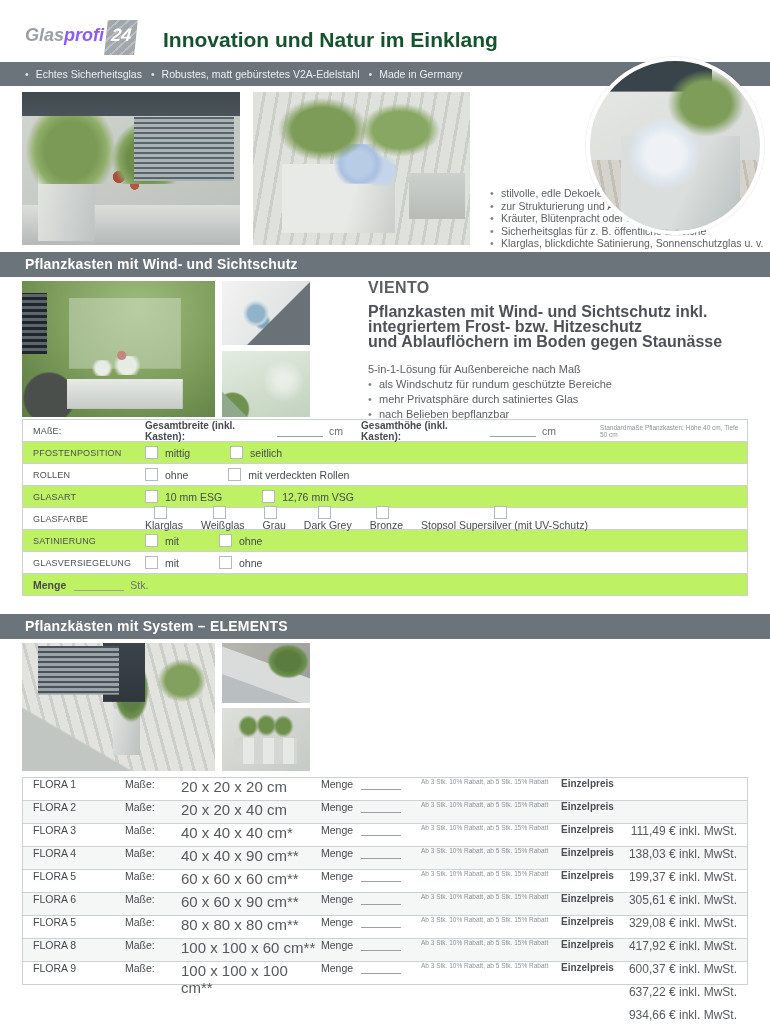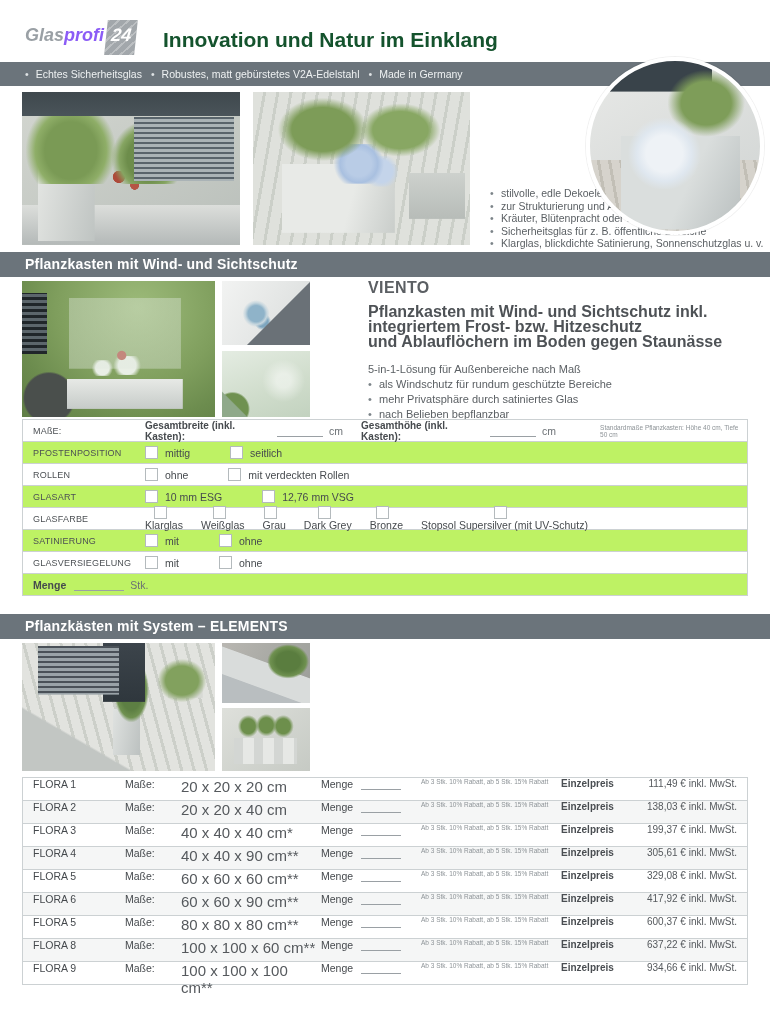--- a/index.html
+++ b/index.html
@@ -138,21 +138,21 @@
          padding:0 10px;box-sizing:border-box;}
   .t-row.alt{background:#f5f6f6;}
   .c-name{width:92px;font-size:10.5px;color:#45494d;flex-shrink:0;}
   .c-ml{width:56px;font-size:10.5px;color:#45494d;flex-shrink:0;}
   .c-size{width:140px;font-size:15px;color:#55595d;flex-shrink:0;}
   .c-menge{width:100px;display:flex;align-items:center;flex-shrink:0;}
   .mg-l{font-size:10.5px;color:#45494d;margin-right:8px;}
   .c-menge .blank{width:40px;}
   .c-rabatt{flex:1;font-size:6.5px;color:#8d9397;}
   .c-ep{width:66px;font-size:10px;font-weight:bold;color:#4a4e52;flex-shrink:0;}
-  .c-price{width:110px;text-align:right;font-size:10px;color:#55595d;flex-shrink:0;}
+  .c-price{width:110px;text-align:right;font-size:12px;color:#55595d;flex-shrink:0;margin-top:46px;}
   .opt-label-cell{width:92px;font-size:9px;color:#4c5054;letter-spacing:.2px;flex-shrink:0;}
   .opt-wide{width:266px;margin-right:0;}
   .opt-txt-b{font-size:10.5px;font-weight:bold;color:#464a4e;}
 </style>
 </head>
 <body>
 
 <div class="page">
 
   <div class="header">

